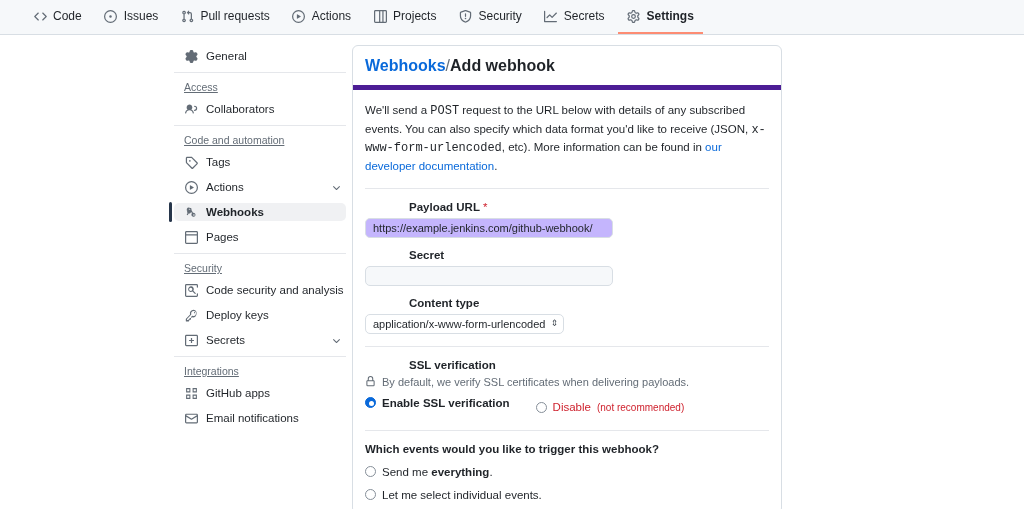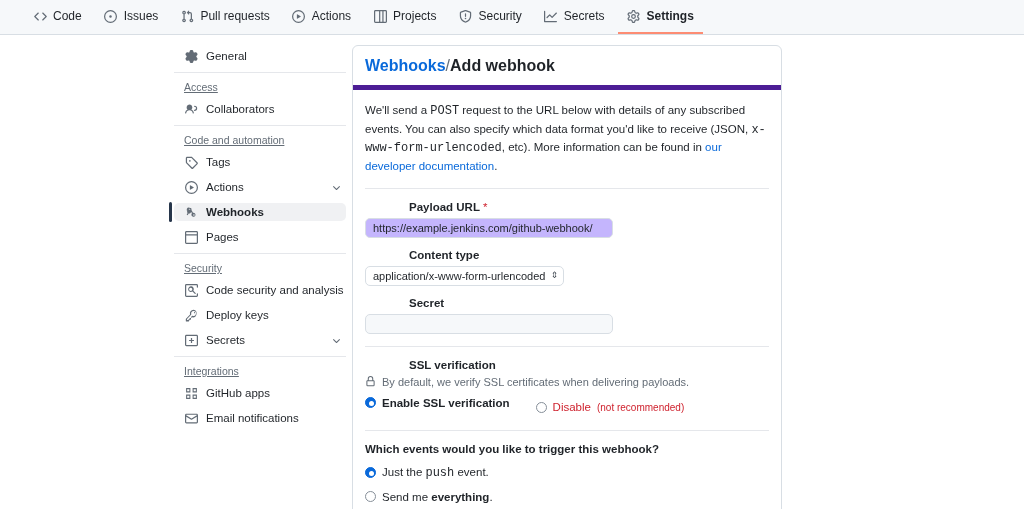--- a/index.html
+++ b/index.html
@@ -347,30 +347,30 @@
 
         <div class="field">
           <label class="f-label">
             <span>Payload URL</span>
             <span class="req">*</span>
           </label>
           <input class="f-input" type="text" value="https://example.jenkins.com/github-webhook/" style="">
         </div>
 
         <div class="field">
+          <label class="f-label">Secret</label>
+          <input class="f-input empty" type="text" value="" style="">
+        </div>
+
+        <div class="field">
           <label class="f-label">Content type</label>
           <div class="f-select">
             <span>application/x-www-form-urlencoded</span>
             <span class="updown">⇕</span>
           </div>
-        </div>
-
-        <div class="field">
-          <label class="f-label">Secret</label>
-          <input class="f-input empty" type="text" value="" style="">
         </div>
 
         <div class="hr"></div>
 
         <div>
           <div class="f-label">SSL verification</div>
           <div class="ssl-note">
             <span class="ic">
               <svg width="11" height="11" viewBox="0 0 16 16" fill="currentColor">
                   <path d="M4 4a4 4 0 0 1 8 0v2h.25c.966 0 1.75.784 1.75 1.75v5.5A1.75 1.75 0 0 1 12.25 15h-8.5A1.75 1.75 0 0 1 2 13.25v-5.5C2 6.784 2.784 6 3.75 6H4Zm1.5 2h5V4a2.5 2.5 0 0 0-5 0Zm-1.75 1.5a.25.25 0 0 0-.25.25v5.5c0 .138.112.25.25.25h8.5a.25.25 0 0 0 .25-.25v-5.5a.25.25 0 0 0-.25-.25Z"></path>
@@ -389,24 +389,20 @@
               <span class="danger-note">(not recommended)</span>
             </div>
           </div>
         </div>
 
         <div class="hr"></div>
 
         <div>
           <div class="q-title">Which events would you like to trigger this webhook?</div>
 
-          <div class="radio-row">
-            <span class="radio on"></span>
-            <span><span>Just the </span><span class="mono">push</span><span> event.</span></span>
-          </div>
 
           <div class="radio-row">
             <span class="radio"></span>
             <span><span>Send me </span><span class="bold">everything</span><span>.</span></span>
           </div>
 
           <div class="radio-row" style="margin-bottom:0;">
             <span class="radio"></span>
             <span>Let me select individual events.</span>
           </div>

